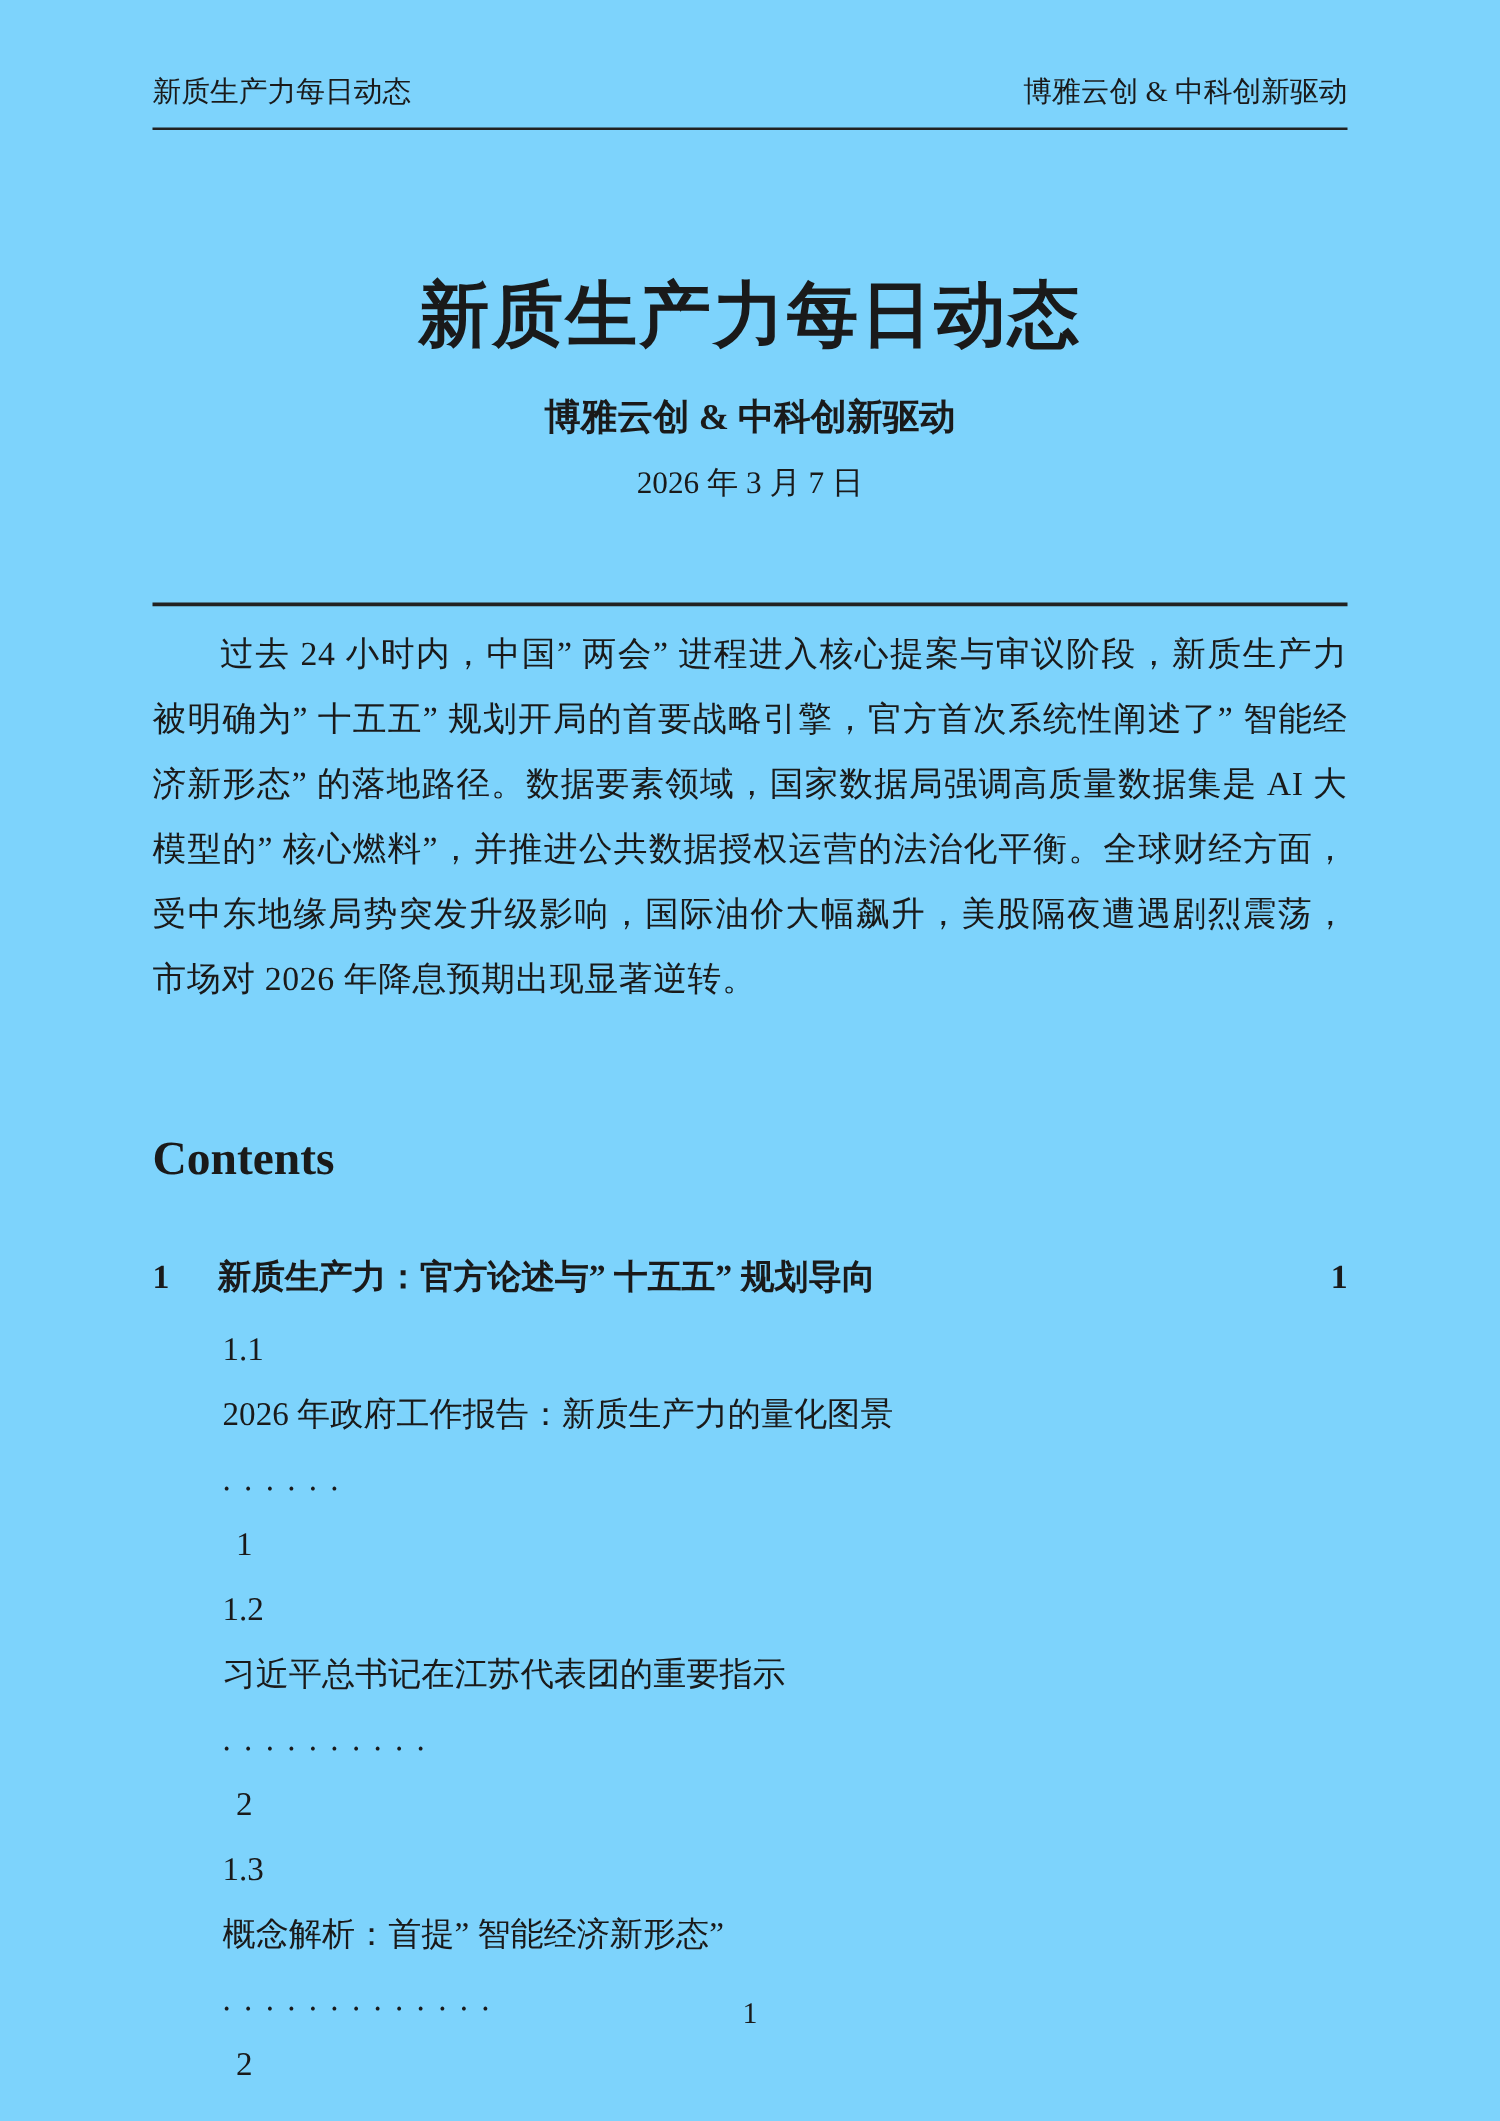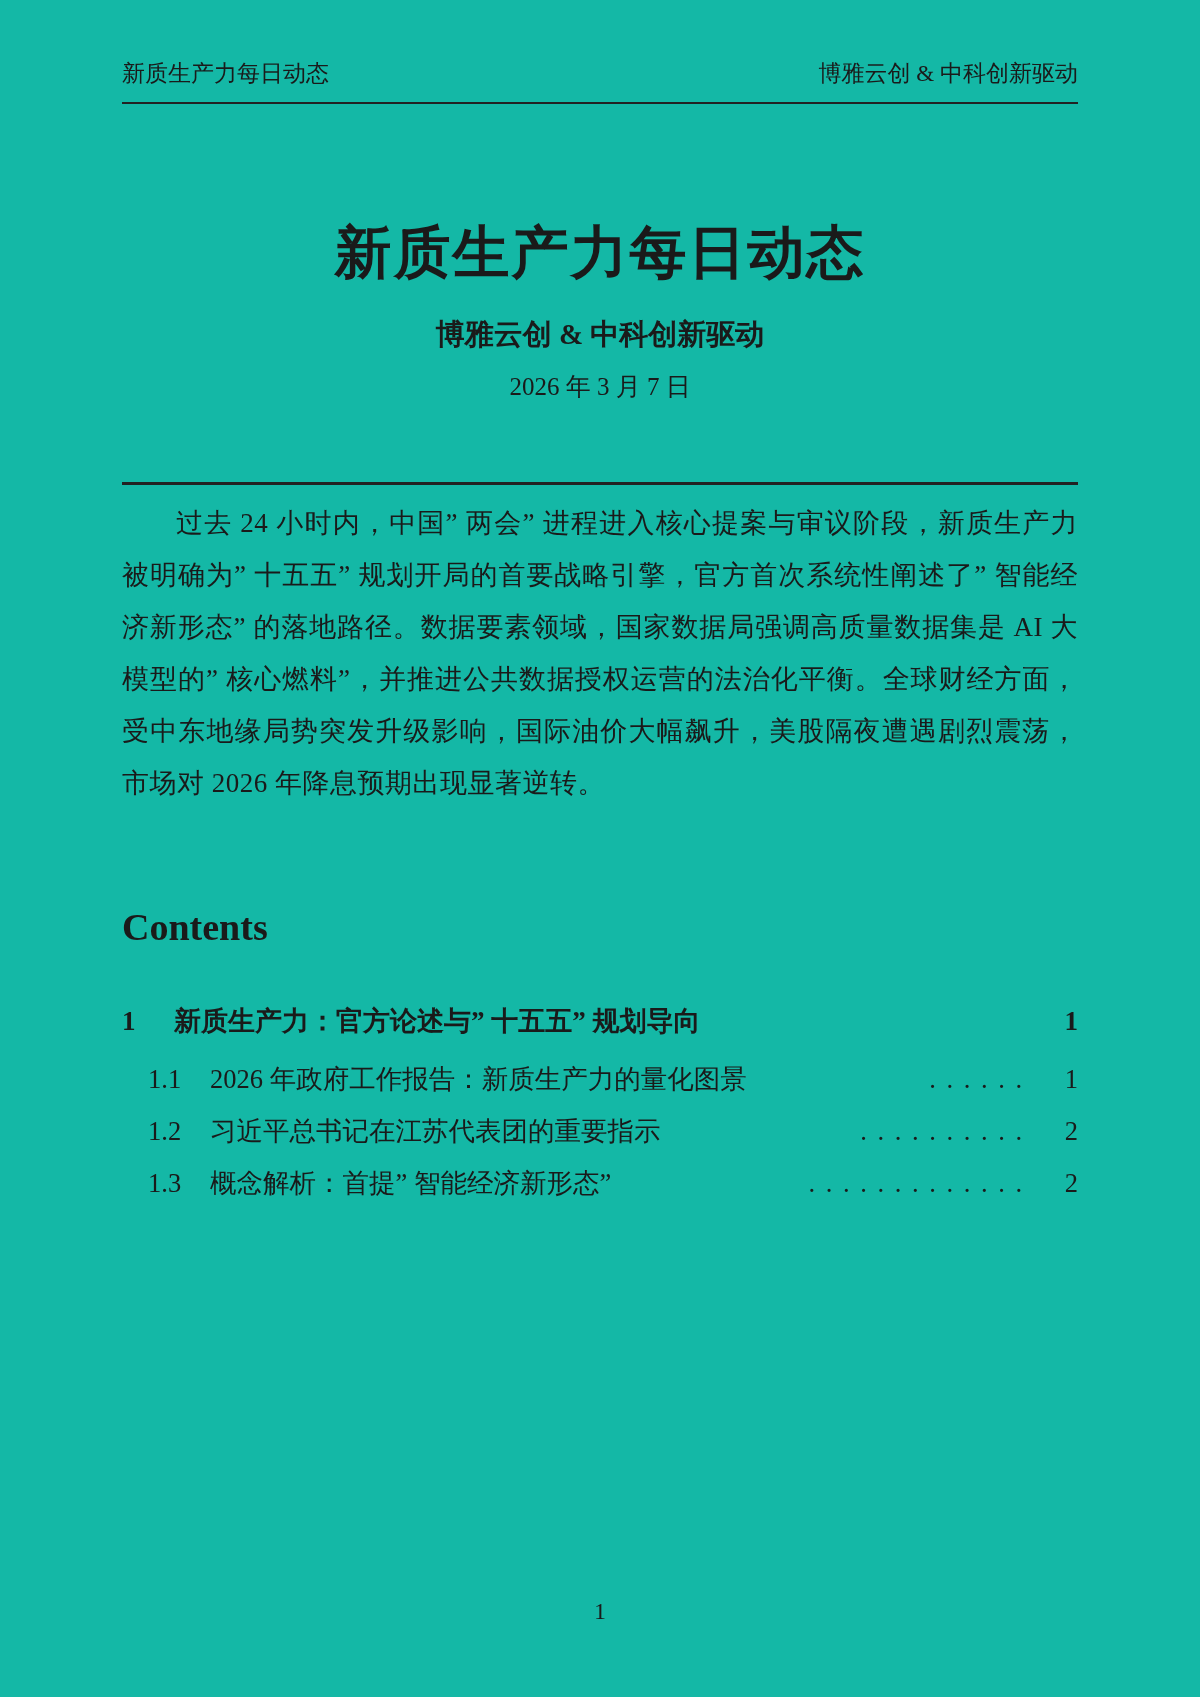--- a/index.html
+++ b/index.html
@@ -5,21 +5,21 @@
   html, body {
     margin: 0;
     padding: 0;
     background: #ffffff;
   }
   .page {
     position: relative;
     width: 1200px;
     height: 1697px;
     margin: 0 auto;
-    background: #14b8a6;
+    background: #7dd3fc;
     color: #1a1a1a;
     font-family: "Liberation Serif", "DejaVu Serif", serif;
     overflow: hidden;
     box-sizing: border-box;
     padding: 0 122px;
   }
   
   .running-header {
     display: flex;
     justify-content: space-between;
@@ -98,21 +98,21 @@
   }
   .toc-entry.level-1 {
     font-weight: bold;
     font-size: 27px;
     margin-bottom: 6px;
   }
   .toc-num {
     flex: 0 0 auto;
   }
   .toc-entry.level-1 .toc-num { width: 52px; }
-  .toc-entry.level-2 { padding-left: 26px; }
+  .toc-entry.level-2 { padding-left: 26px; flex-direction: column; }
   .toc-entry.level-2 .toc-num { width: 62px; }
   .toc-title {
     flex: 0 1 auto;
     overflow: hidden;
   }
   .toc-dots {
     flex: 1 1 auto;
     overflow: hidden;
     text-align: right;
     margin-left: 14px;

